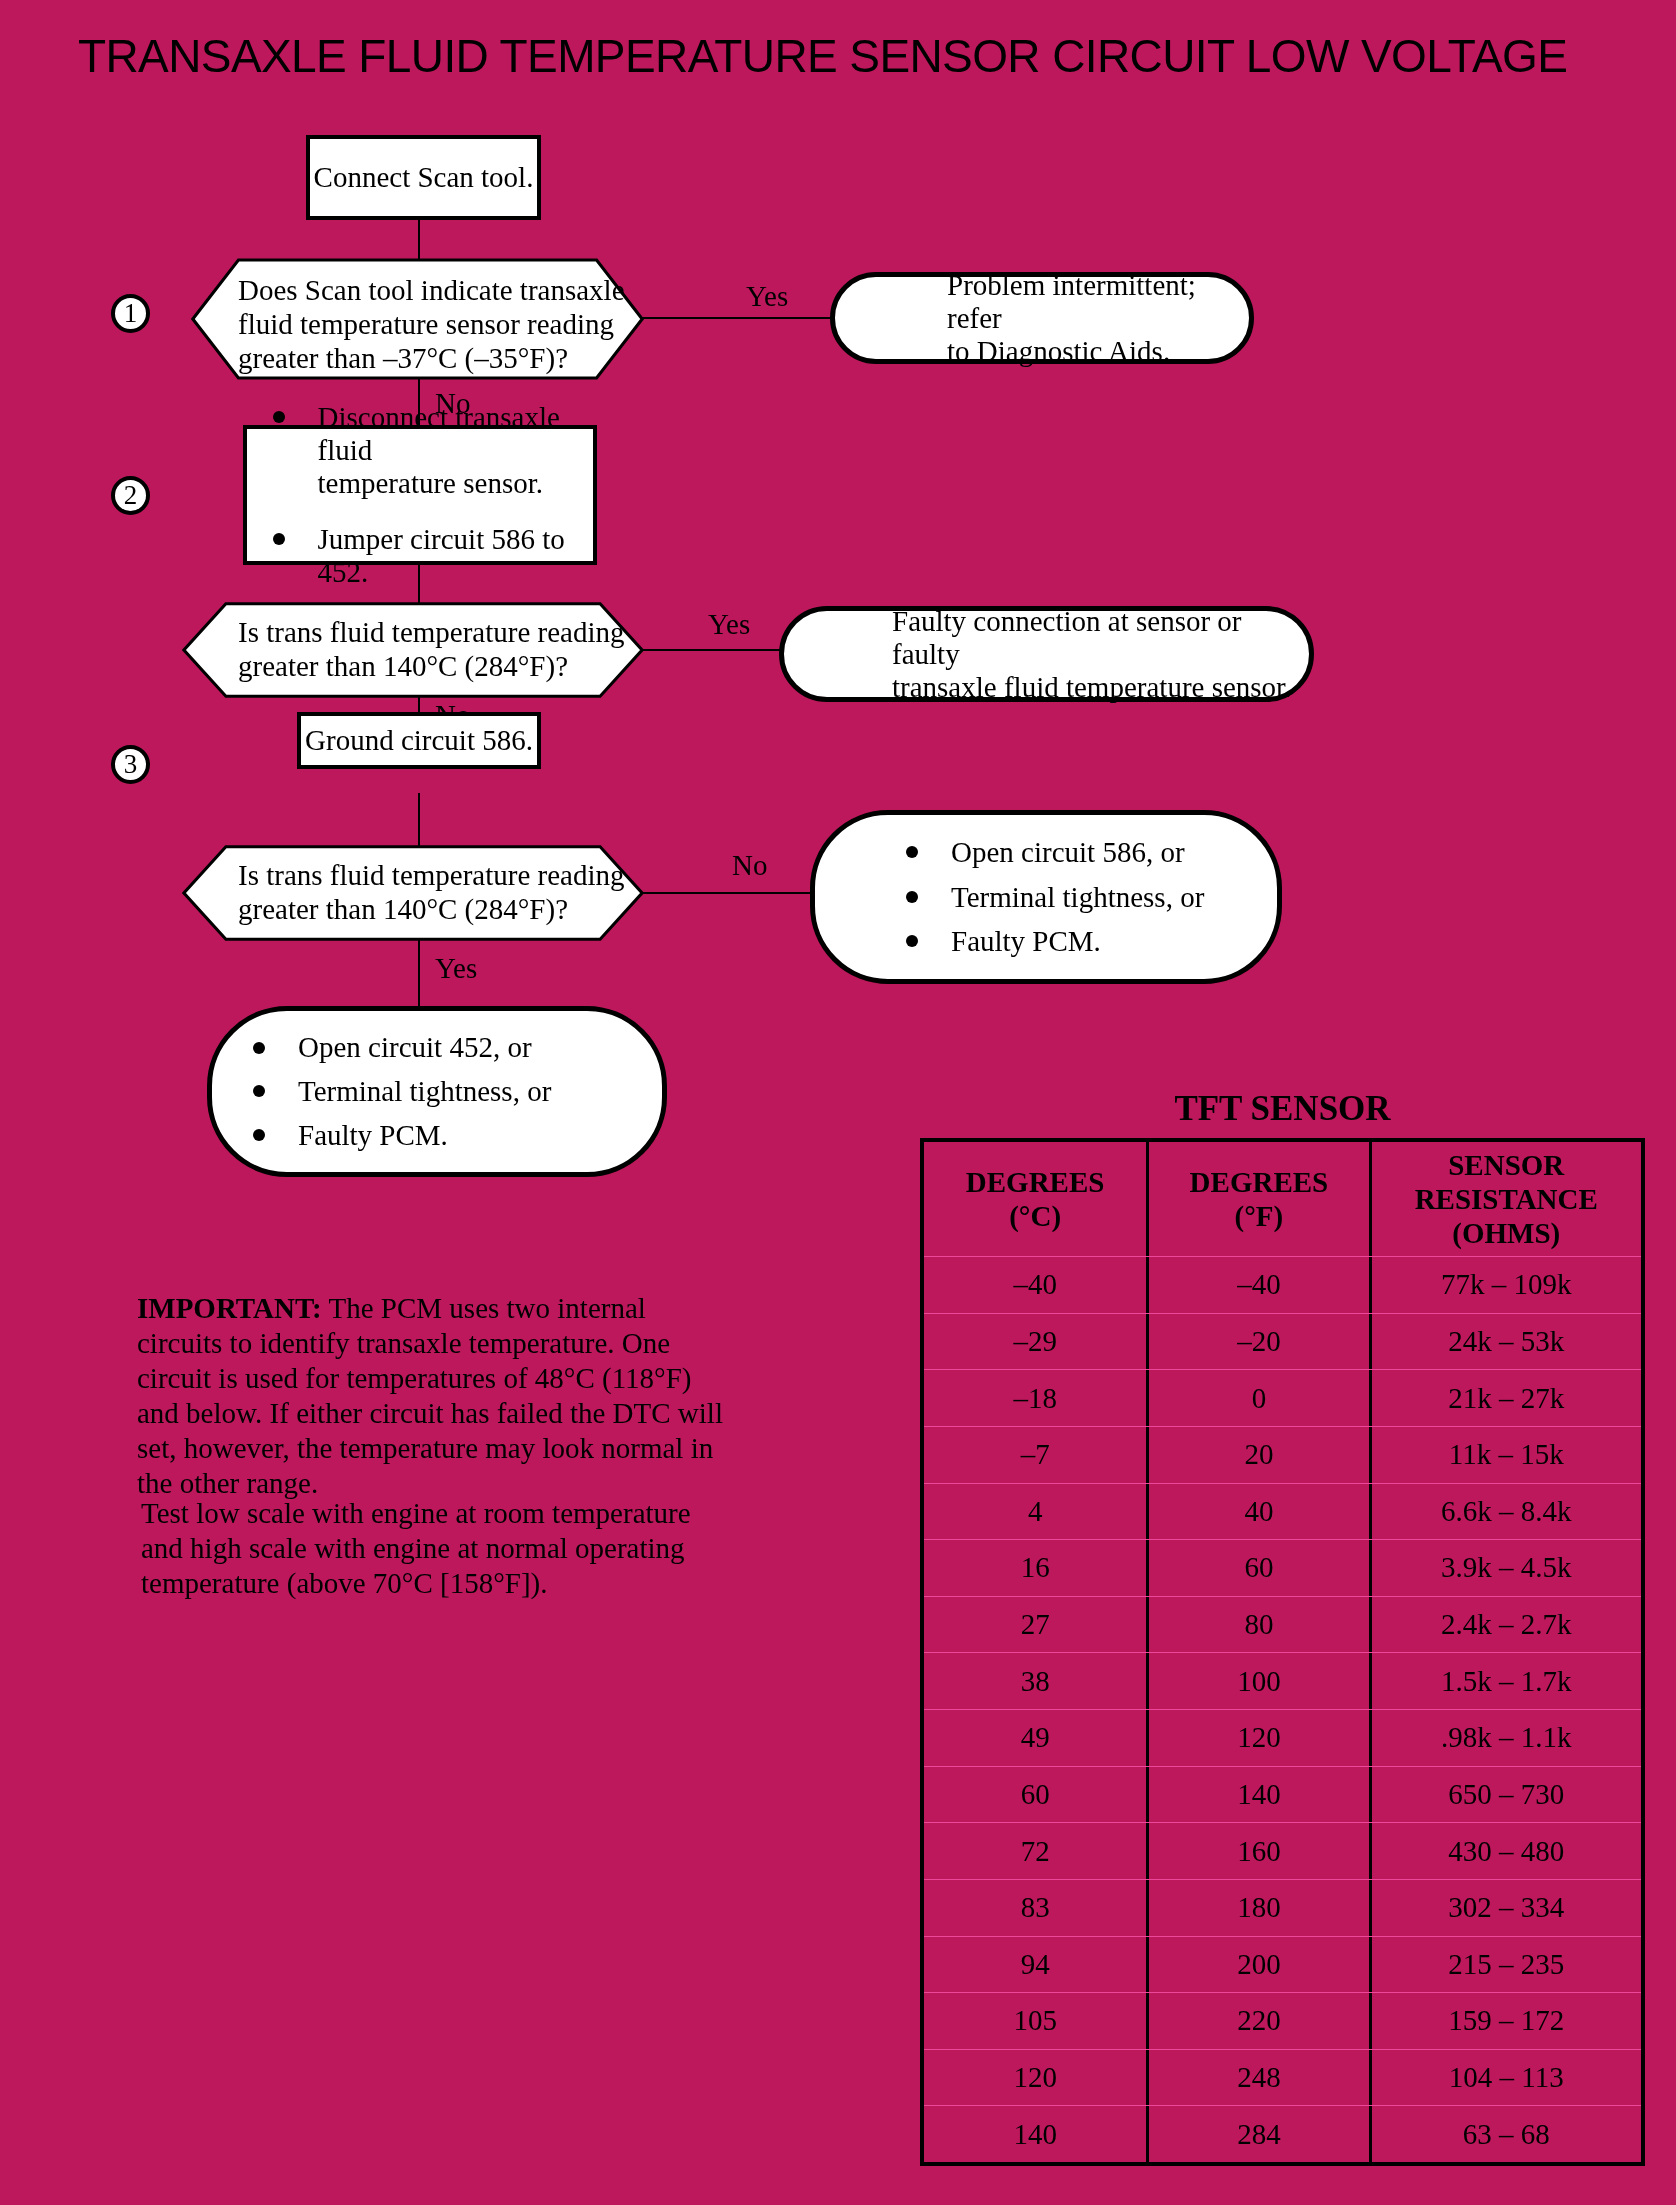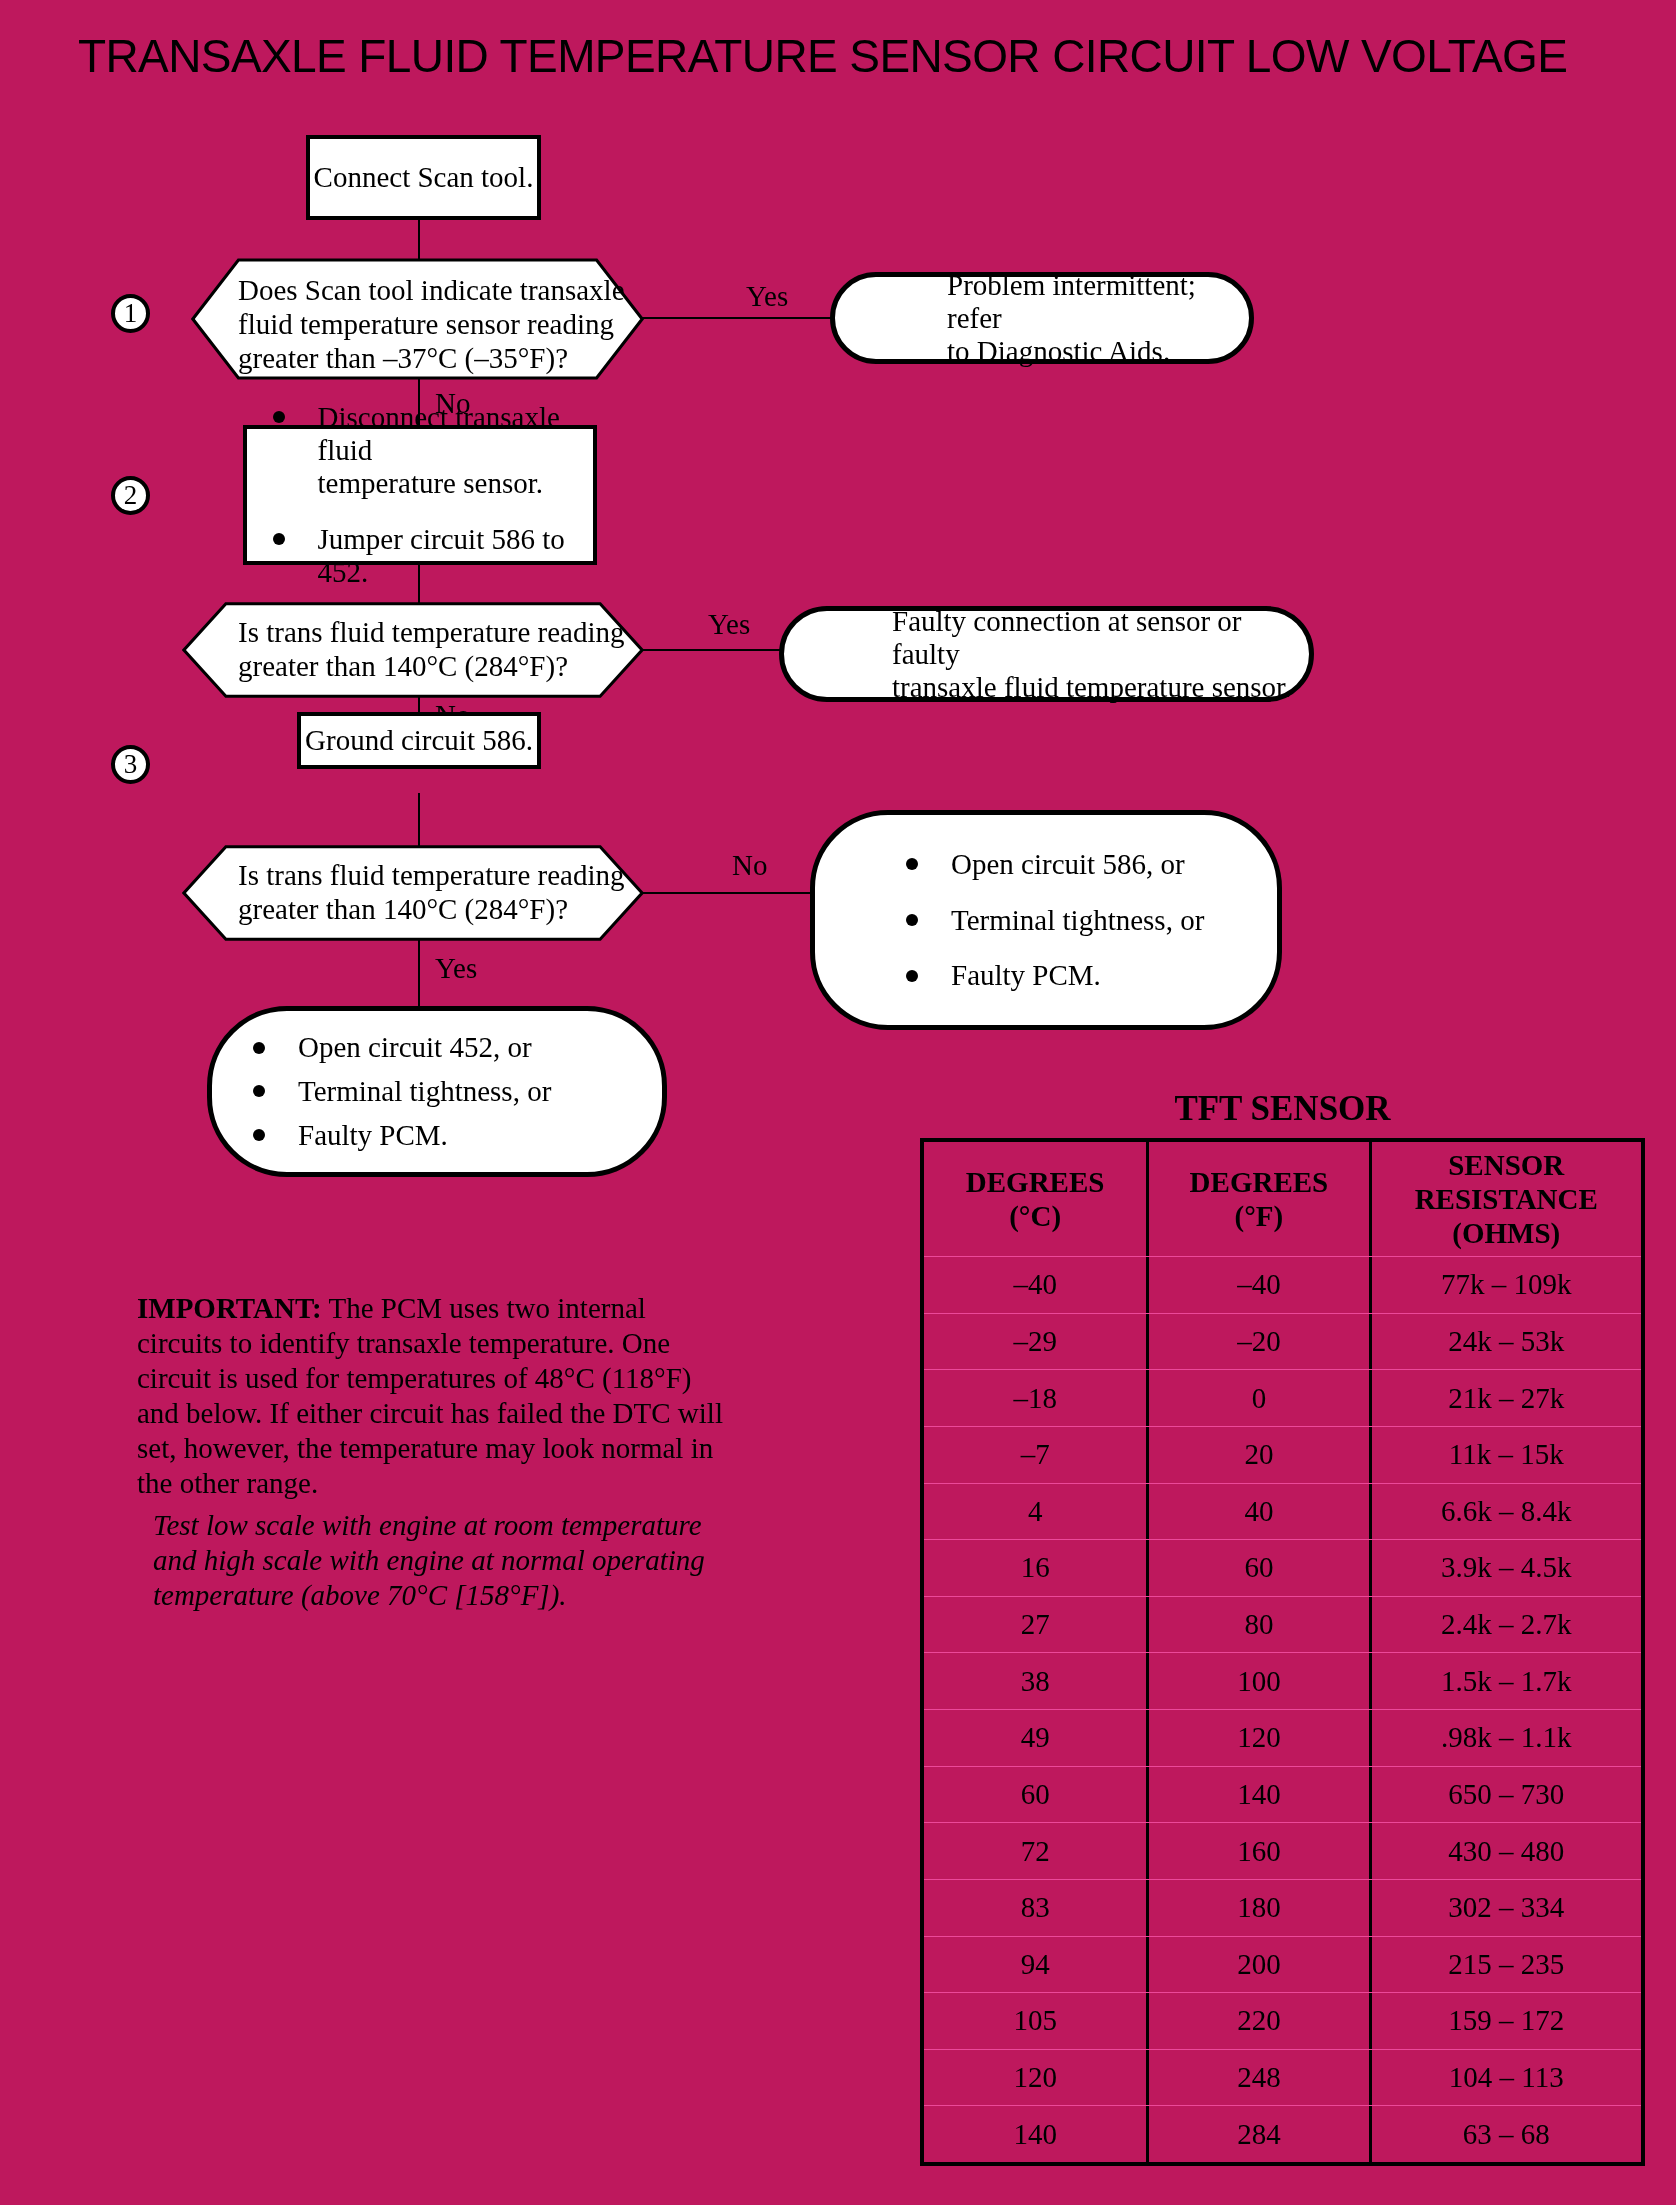--- a/index.html
+++ b/index.html
@@ -20,21 +20,21 @@
         display:flex;align-items:center;justify-content:center;font-size:29px;}
   #start-box{left:306px;top:135px;width:235px;height:85px;}
   #action-box-2{left:243px;top:425px;width:354px;height:140px;
         flex-direction:column;align-items:stretch;justify-content:center;row-gap:23px;padding-left:25.5px;}
   #action-box-3{left:297px;top:712px;width:244px;height:57px;}
   
   .term{border:5.5px solid #000;background:#fff;box-sizing:border-box;
         display:flex;flex-direction:column;justify-content:center;font-size:29px;line-height:33px;}
   #terminal-1{left:830px;top:272px;width:424px;height:92px;border-radius:49px;padding-left:112px;}
   #terminal-2{left:779px;top:606px;width:535px;height:96px;border-radius:50px;padding-left:108px;}
-  #terminal-3{left:810px;top:810px;width:472px;height:220px;border-radius:78px;
+  #terminal-3{left:810px;top:810px;width:472px;height:174px;border-radius:78px;
         justify-content:space-evenly;padding:9.7px 12px 9.7px 91px;}
   #terminal-4{left:207px;top:1006px;width:460px;height:171px;border-radius:80px;
         justify-content:space-evenly;padding:9.7px 12px 9.7px 41px;}
   
   .bullet-row{display:flex;align-items:flex-start;column-gap:33px;}
   .dot{width:12px;height:12px;border-radius:50%;background:#000;flex:none;margin-top:10.3px;}
   .bullet-text{font-size:29px;line-height:33px;}
   
   .hex-text{font-size:29px;line-height:34px;}
   #d1-text{left:238px;top:273px;width:413px;}
@@ -177,21 +177,21 @@
   </div>
 
   <p id="important-note" class="abs note preline" style="margin:0;">
     <span class="b">IMPORTANT:</span><span> The PCM uses two internal
 circuits to identify transaxle temperature. One
 circuit is used for temperatures of 48°C (118°F)
 and below. If either circuit has failed the DTC will
 set, however, the temperature may look normal in
 the other range.</span>
   </p>
-  <p id="test-note" class="abs note preline" style="margin:16px;font-style:italic;">Test low scale with engine at room temperature
+  <p id="test-note" class="abs note preline" style="margin:4px;">Test low scale with engine at room temperature
 and high scale with engine at normal operating
 temperature (above 70°C [158°F]).</p>
 
   <div id="tft-title" class="abs">TFT SENSOR</div>
   <div id="tft-table" class="abs">
     <div id="tft-header">
       <div class="th c1 preline">DEGREES
 (°C)</div>
       <div class="th c2 preline">DEGREES
 (°F)</div>

